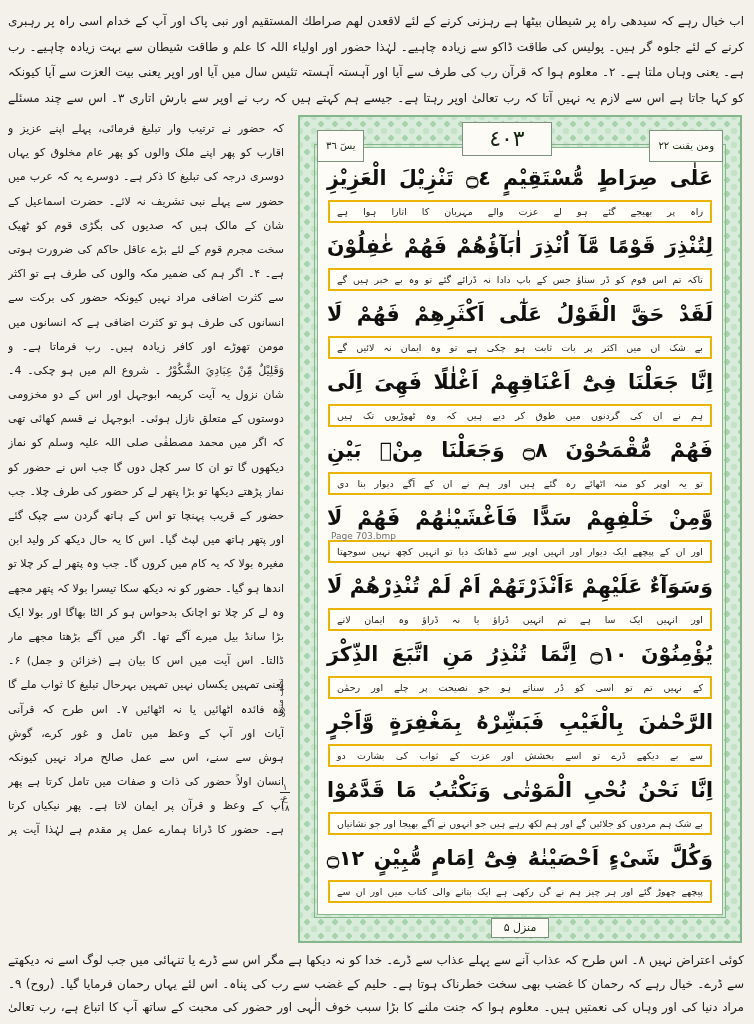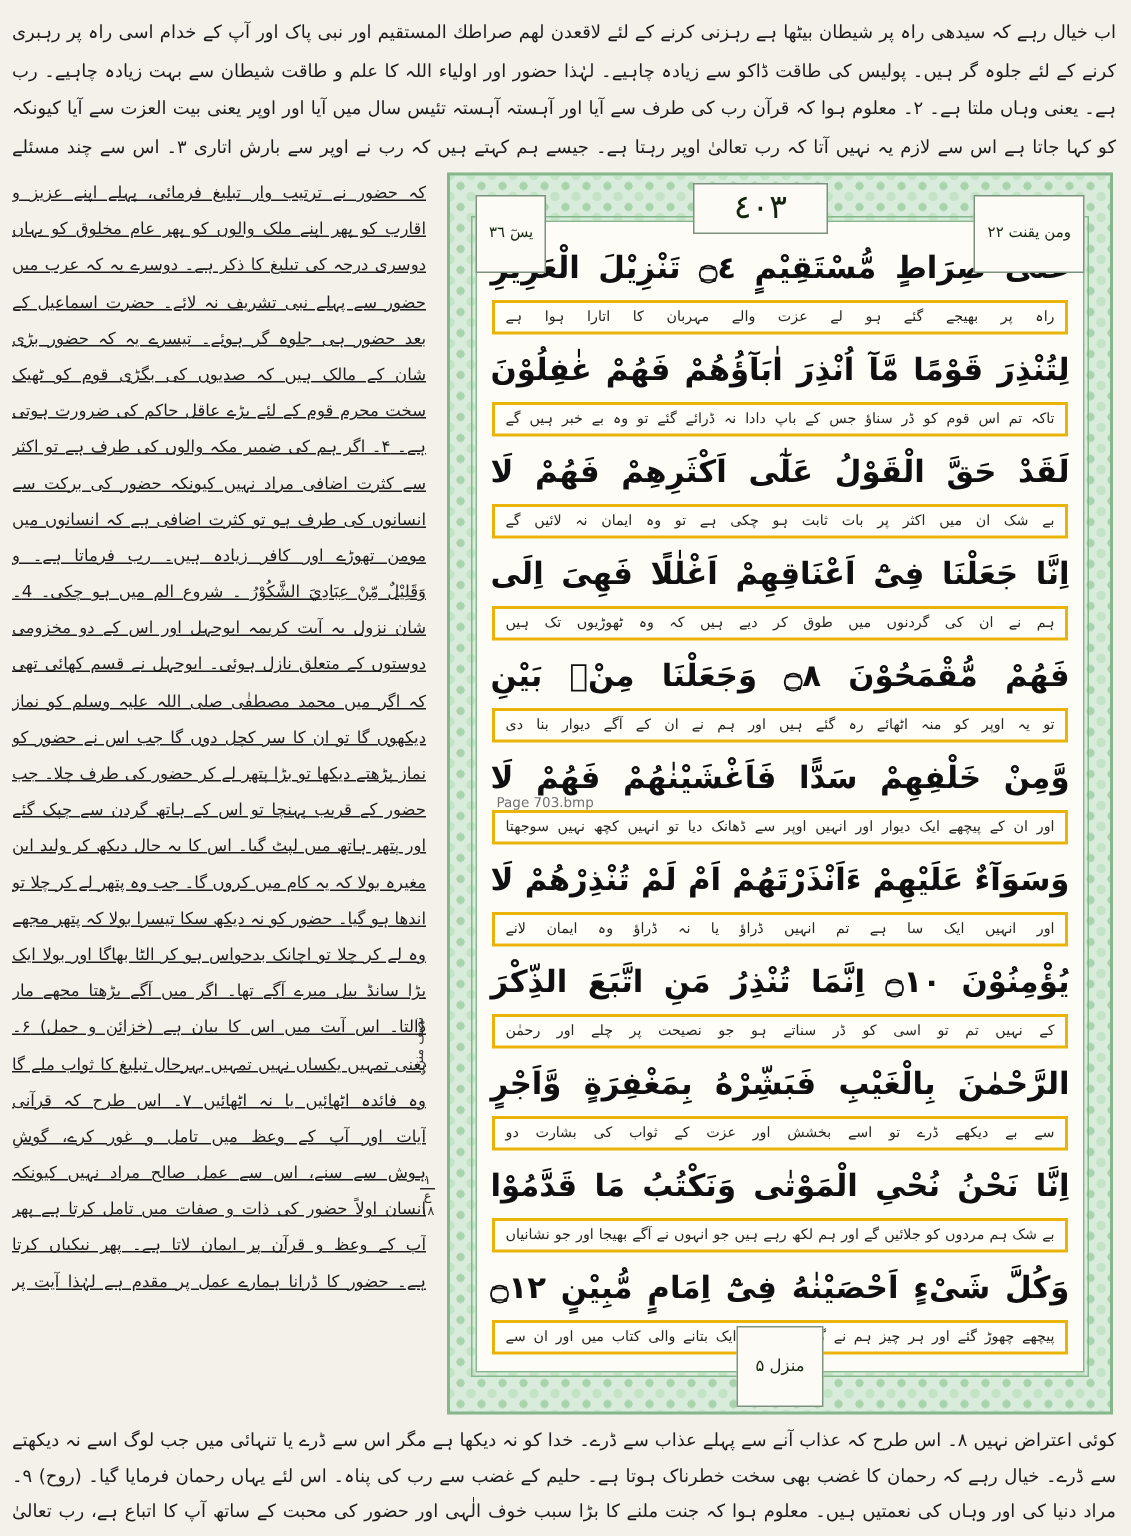--- a/index.html
+++ b/index.html
@@ -10,21 +10,21 @@
     color:#1c1c1c;
   }
   
   .top-block{padding:9px 10px 2px 8px;direction:rtl;}
   .top-block .cline{
     font-size:12px;line-height:25.5px;height:25.5px;overflow:hidden;
     text-align:justify;text-align-last:justify;white-space:normal;
   }
   
   .main{display:flex;align-items:flex-start;padding:2px 12px 0 8px;gap:14px;}
-  .left-col{width:276px;flex:none;direction:rtl;padding-top:2px;text-decoration:underline;}
+  .left-col{width:276px;flex:none;direction:rtl;padding-top:2px;}
   .left-col .cline{
     font-size:11px;line-height:24.2px;height:24.2px;overflow:hidden;
     text-align:justify;text-align-last:justify;
   }
   
   .frame{
     flex:1;position:relative;
     border:2px solid #86b78c;
     background-color:#d9ecdb;
     background-image:
@@ -41,21 +41,21 @@
     padding:10px 7px 8px 7px;
     direction:rtl;
   }
   .frame-header{
     position:absolute;top:5px;left:17px;right:17px;
     display:flex;direction:rtl;align-items:flex-start;justify-content:space-between;
     z-index:3;
   }
   .hd-box{
     background:#fcfbf5;border:1px solid #7d917f;
-    font-size:10px;line-height:14px;padding:18px 8px;color:#14240f;
+    font-size:10px;line-height:14px;padding:8px 8px;color:#14240f;
     white-space:nowrap;
   }
   .hd-box.pageno{
     font-size:22px;line-height:26px;font-weight:normal;padding:3px 26px;
     margin-top:0px;letter-spacing:2px;
   }
   .hd-box.side{margin-top:8px;}
   
   .vrow{margin:0 0 2px 0;}
   .ayah{
@@ -66,21 +66,21 @@
   }
   .trans{
     border:2px solid #eab308;background:#fffef9;
     font-size:9.5px;line-height:15px;height:15px;overflow:hidden;
     text-align:justify;text-align-last:justify;color:#26261f;
     padding:2px 7px;margin:1px 3px 3px 3px;
   }
   .manzil{
     position:absolute;left:0;right:0;bottom:3px;display:flex;justify-content:center;z-index:3;
   }
-  .manzil .hd-box{font-size:11px;padding:19px 12px;}
+  .manzil .hd-box{font-size:11px;padding:2px 12px;}
   
   .gutter-note{
     position:absolute;left:276px;top:678px;width:16px;
     writing-mode:vertical-rl;transform:rotate(180deg);
     font-size:8.5px;color:#2a2a2a;letter-spacing:1px;line-height:9px;
     z-index:4;text-align:center;
   }
   .ruku{
     position:absolute;left:277px;top:782px;width:16px;z-index:4;
     font-size:8.5px;color:#2a2a2a;text-align:center;line-height:10px;
@@ -110,21 +110,20 @@
     <div class="cline">کو کہا جاتا ہے اس سے لازم یہ نہیں آتا کہ رب تعالیٰ اوپر رہتا ہے۔ جیسے ہم کہتے ہیں کہ رب نے اوپر سے بارش اتاری ۳۔ اس سے چند مسئلے معلوم ہوئے، ایک یہ</div>
   </div>
 
 <div class="main">
 
   <div class="left-col">
       <div class="cline">کہ حضور نے ترتیب وار تبلیغ فرمائی، پہلے اپنے عزیز و</div>
       <div class="cline">اقارب کو پھر اپنے ملک والوں کو پھر عام مخلوق کو یہاں</div>
       <div class="cline">دوسری درجہ کی تبلیغ کا ذکر ہے۔ دوسرے یہ کہ عرب میں</div>
       <div class="cline">حضور سے پہلے نبی تشریف نہ لائے۔ حضرت اسماعیل کے</div>
-      <div class="cline">بعد حضور ہی جلوہ گر ہوئے۔ تیسرے یہ کہ حضور بڑی</div>
       <div class="cline">شان کے مالک ہیں کہ صدیوں کی بگڑی قوم کو ٹھیک فرمایا۔</div>
       <div class="cline">سخت مجرم قوم کے لئے بڑے عاقل حاکم کی ضرورت ہوتی</div>
       <div class="cline">ہے۔ ۴۔ اگر ہم کی ضمیر مکہ والوں کی طرف ہے تو اکثر</div>
       <div class="cline">سے کثرت اضافی مراد نہیں کیونکہ حضور کی برکت سے اکثر</div>
       <div class="cline">انسانوں کی طرف ہو تو کثرت اضافی ہے کہ انسانوں میں</div>
       <div class="cline">مومن تھوڑے اور کافر زیادہ ہیں۔ رب فرماتا ہے۔ و</div>
       <div class="cline">وَقَلِيْلٌ مِّنْ عِبَادِيَ الشَّكُوْرُ ۔ شروع الم میں ہو چکی۔ 4۔</div>
       <div class="cline">شان نزول یہ آیت کریمہ ابوجہل اور اس کے دو مخزومی</div>
       <div class="cline">دوستوں کے متعلق نازل ہوئی۔ ابوجہل نے قسم کھائی تھی</div>
       <div class="cline">کہ اگر میں محمد مصطفٰی صلی اللہ علیہ وسلم کو نماز پڑھتے</div>

